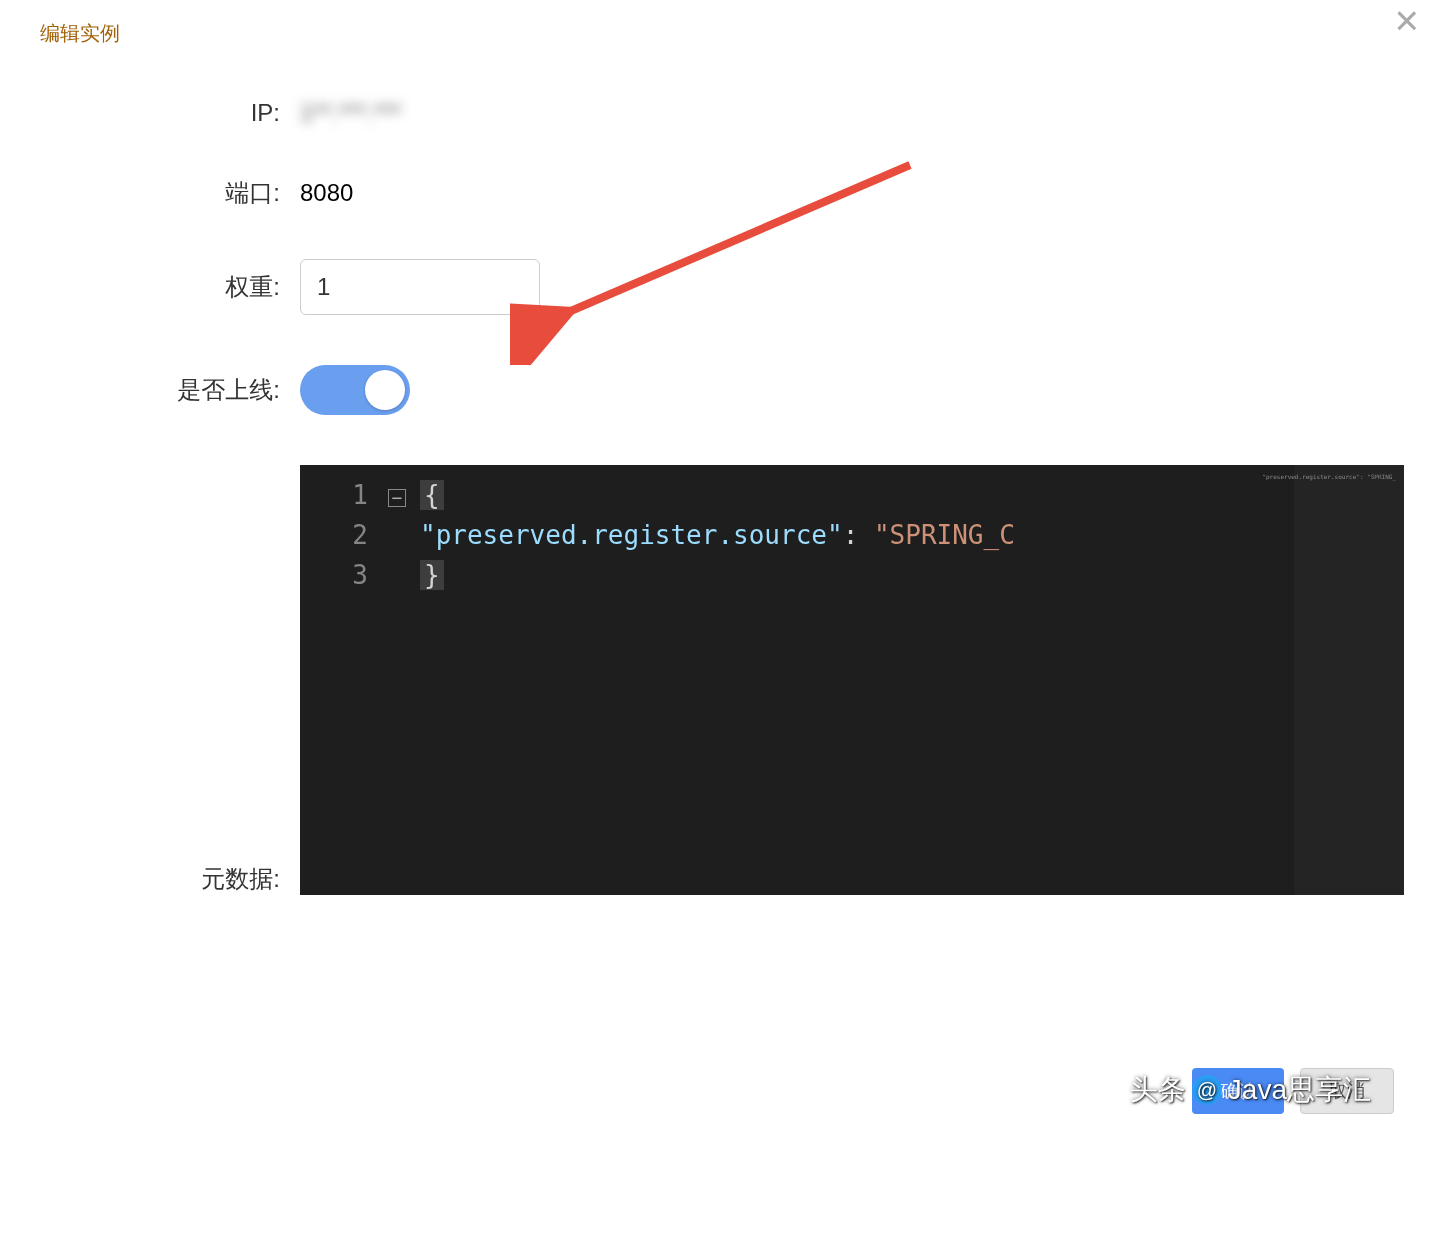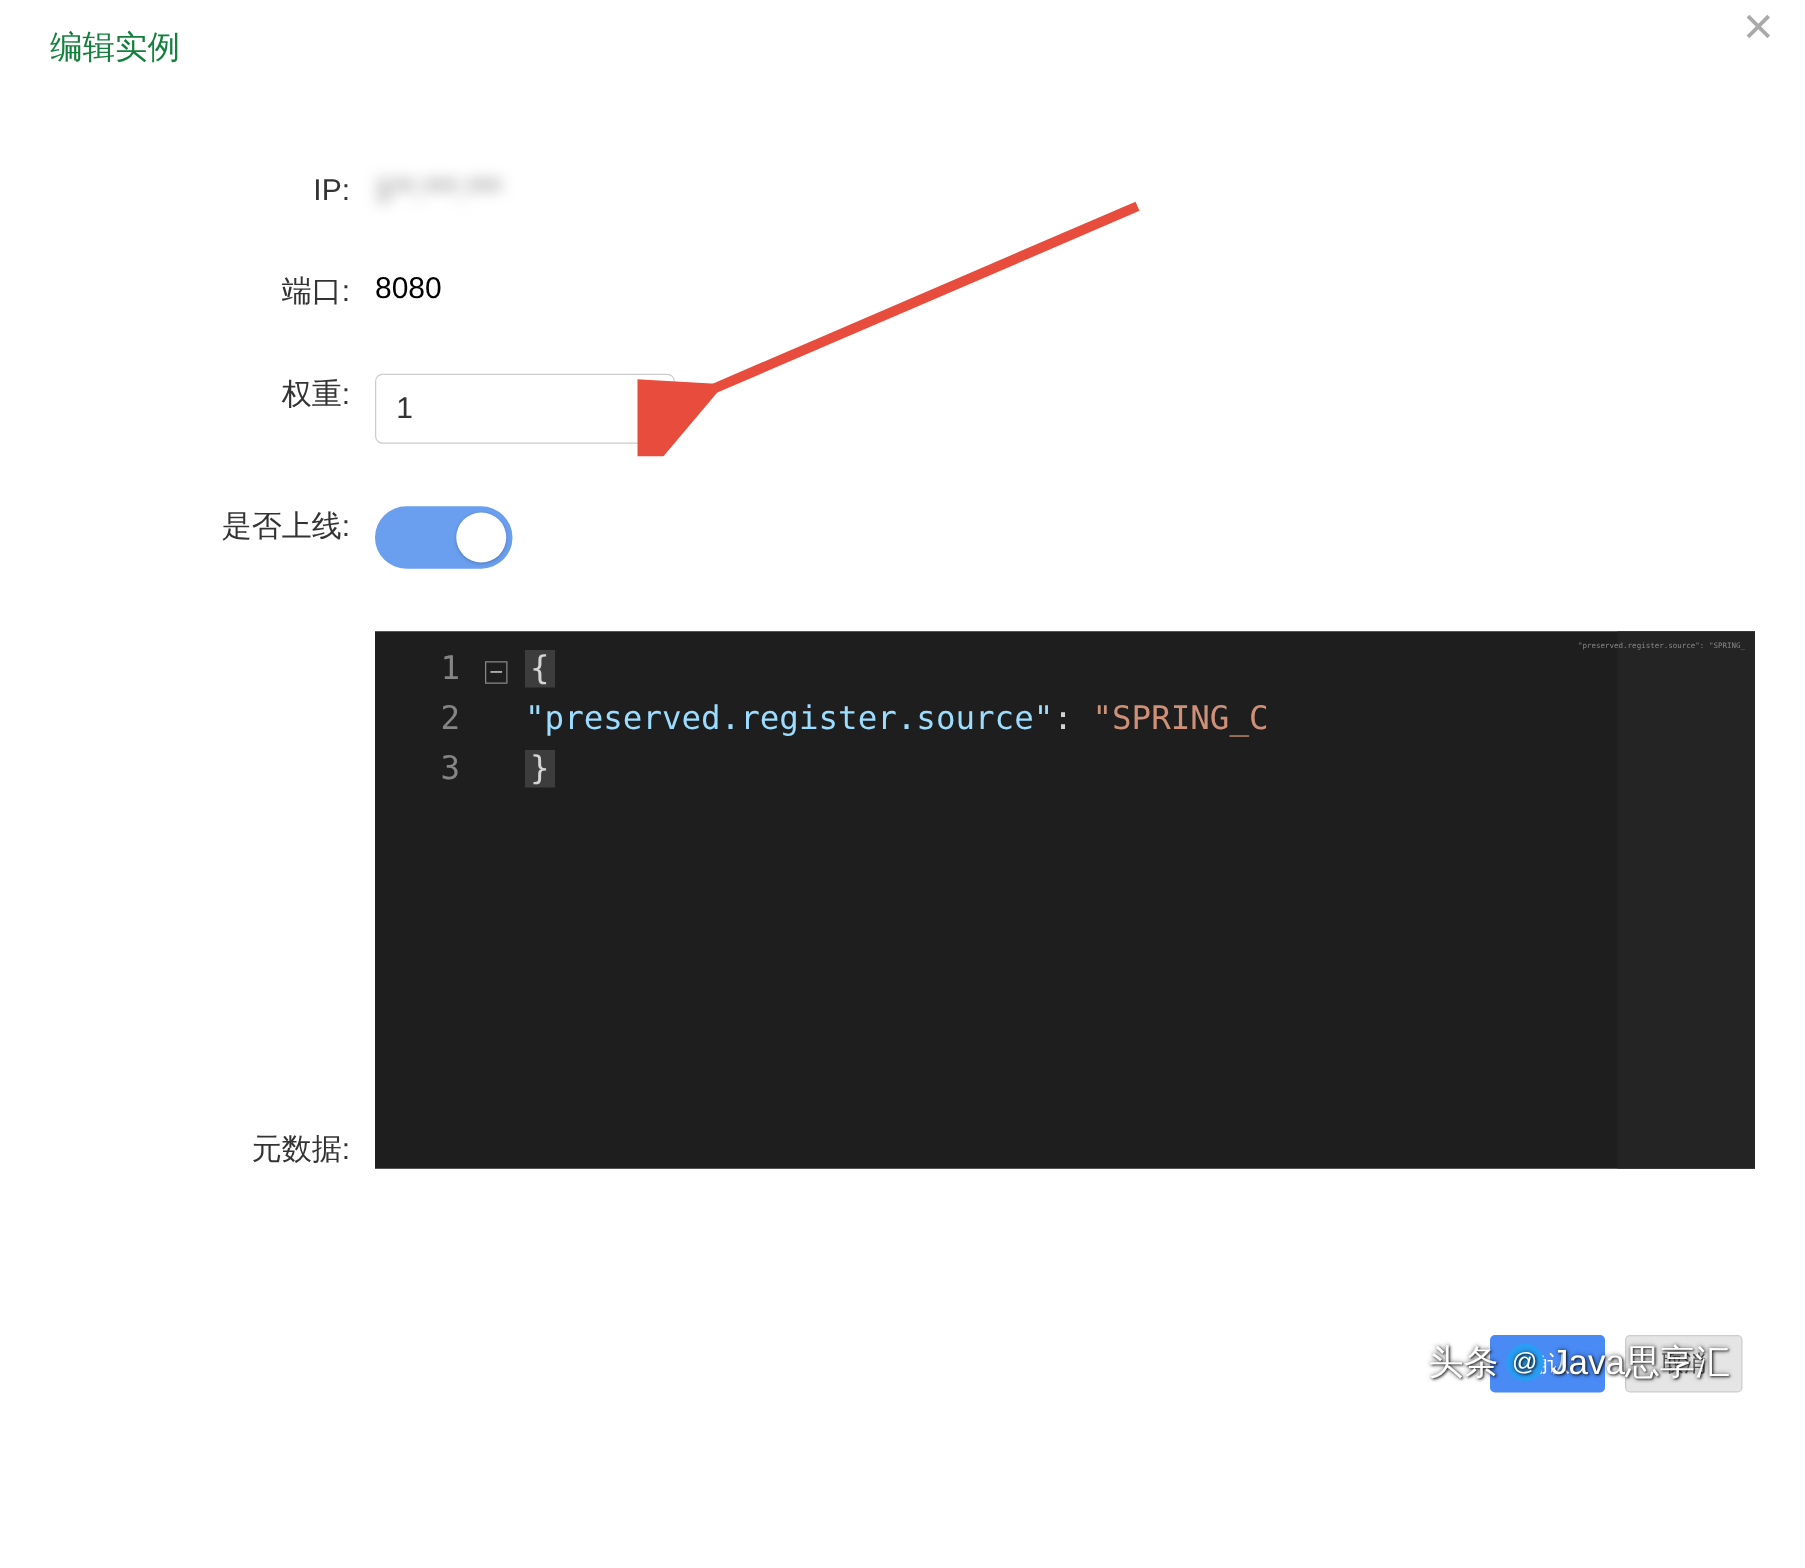--- a/index.html
+++ b/index.html
@@ -14,38 +14,38 @@
       height: 1254px;
       position: relative;
     }
     .dialog {
       position: relative;
       width: 100%;
       height: 100%;
       padding: 20px 40px;
     }
     .dialog-title {
-      font-size: 26px;
-      color: #15803d;
+      font-size: 20px;
+      color: #a16207;
       font-weight: 400;
-      margin-bottom: 84px;
+      margin-bottom: 52px;
     }
     .close-btn {
       position: absolute;
       top: 0;
       right: 25px;
       font-size: 42px;
       color: #aaa;
       cursor: pointer;
       font-weight: 300;
       line-height: 1;
     }
     .form-row {
       display: flex;
-      align-items: flex-start;
+      align-items: center;
       margin-bottom: 50px;
     }
     .form-label {
       width: 260px;
       text-align: right;
       font-size: 24px;
       color: #333;
       padding-right: 20px;
     }
     .form-value {
@@ -200,21 +200,21 @@
       border: none;
     }
     .btn-secondary {
       background: #e5e5e5;
       color: #555;
       border: 1px solid #ccc;
     }
     .watermark {
       position: absolute;
       bottom: 145px;
-      right: 60px;
+      right: 73px;
       font-size: 28px;
       color: #fff;
       font-weight: 500;
       text-shadow: 0 0 4px rgba(0,0,0,0.6), 1px 1px 2px rgba(0,0,0,0.8);
       display: flex;
       align-items: center;
       gap: 6px;
       z-index: 10;
     }
     .watermark-icon {

